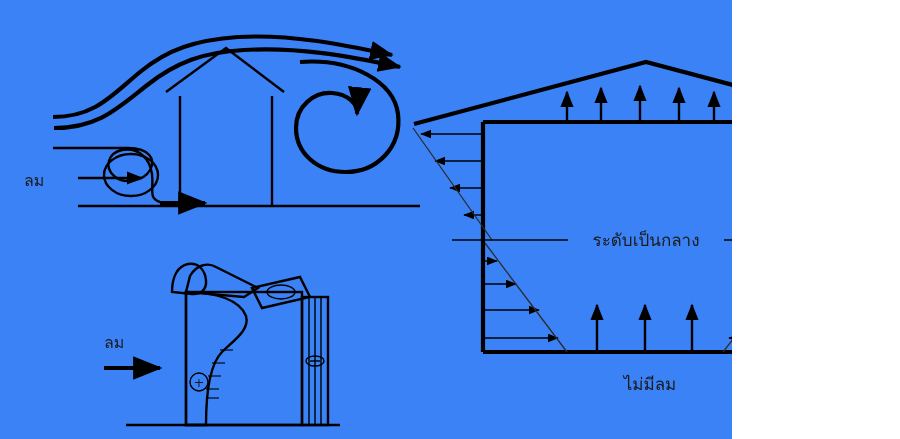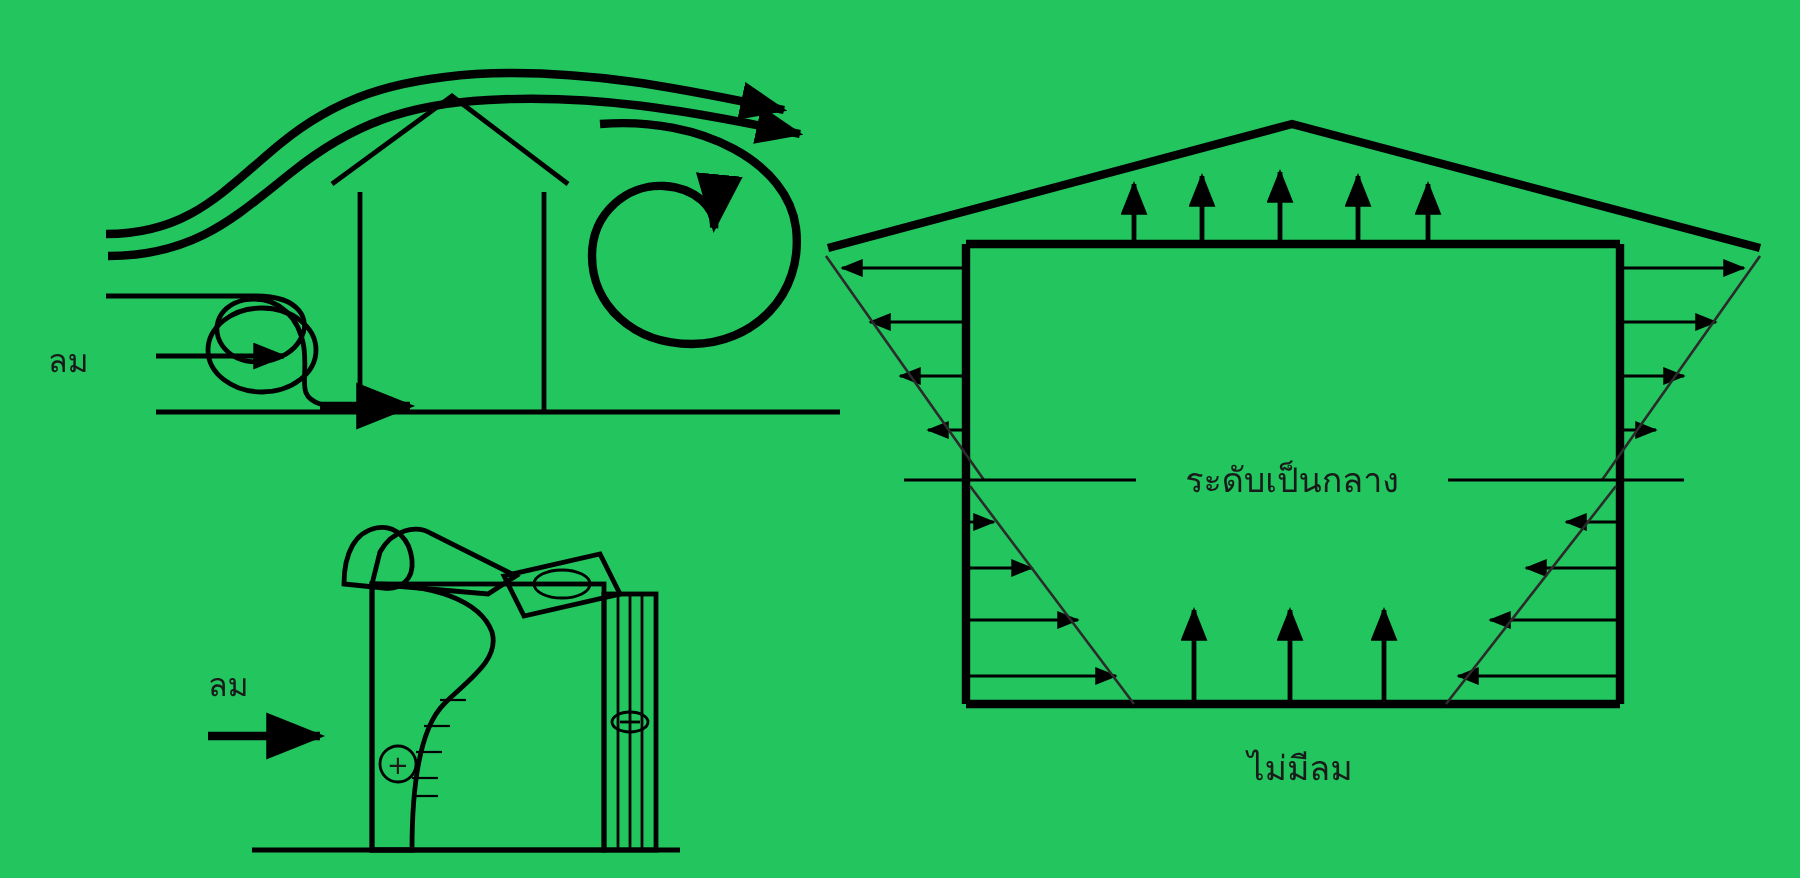--- a/index.html
+++ b/index.html
@@ -5,23 +5,23 @@
   html, body {
     margin: 0;
     padding: 0;
     background: #ffffff;
   }
   body {
     font-family: "DejaVu Sans", sans-serif;
   }
   #diagram-root {
     position: relative;
-    width: 900px;
+    width: 732px;
     height: 439px;
-    background: #22c55e;
+    background: #3b82f6;
     overflow: hidden;
   }
   svg.fig {
     position: absolute;
     left: 0;
     top: 0;
     width: 900px;
     height: 439px;
   }
   .lbl {

